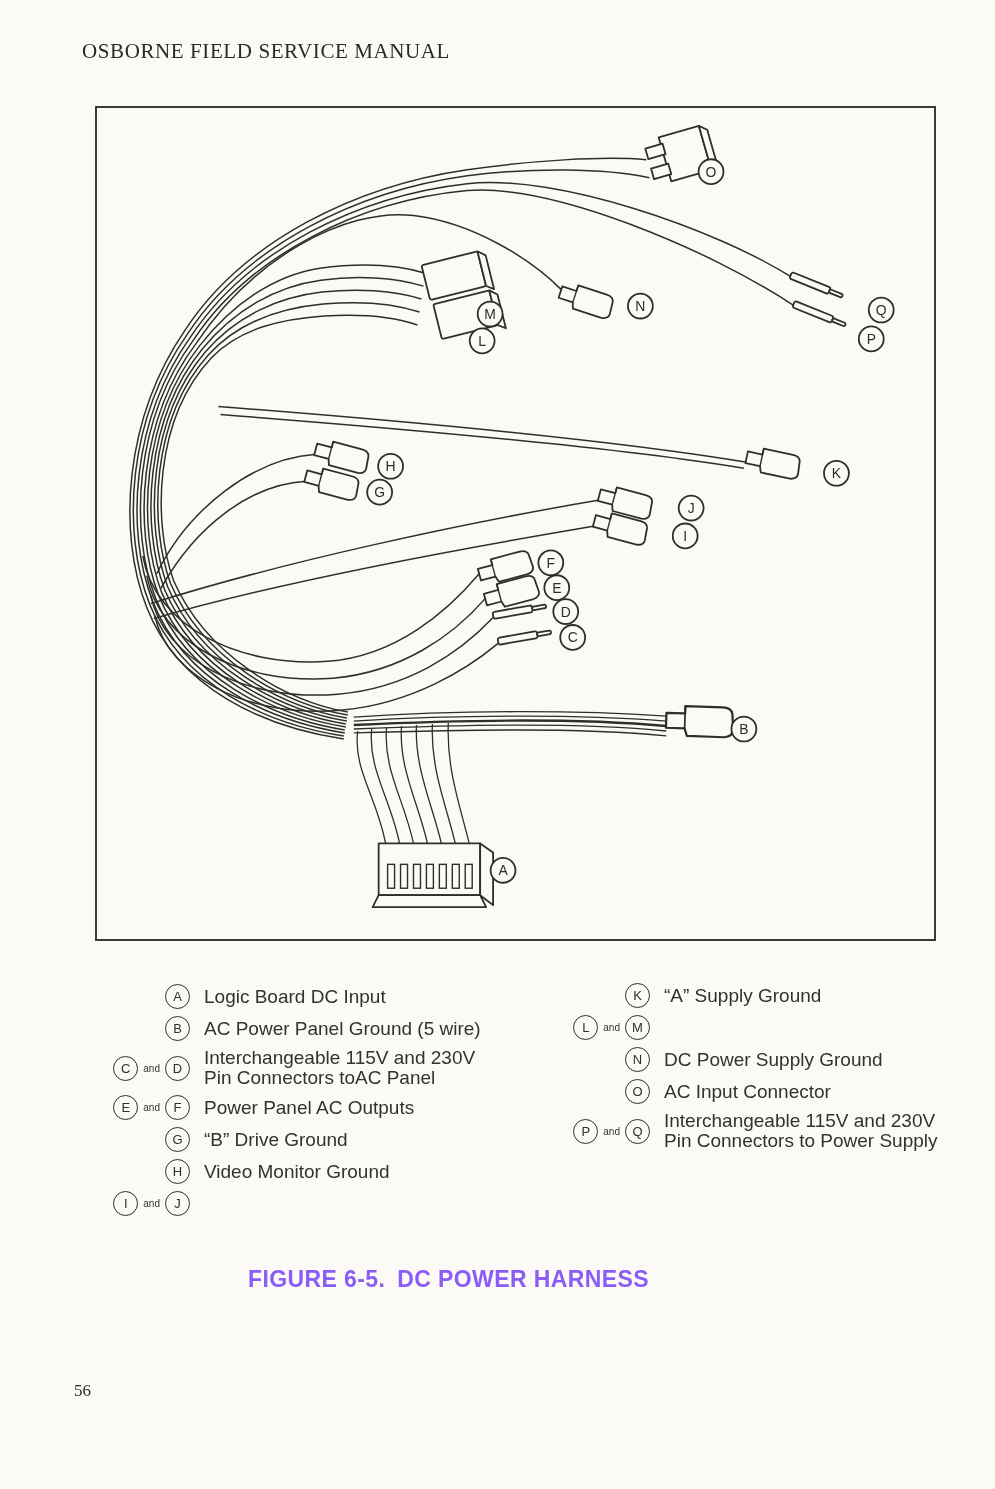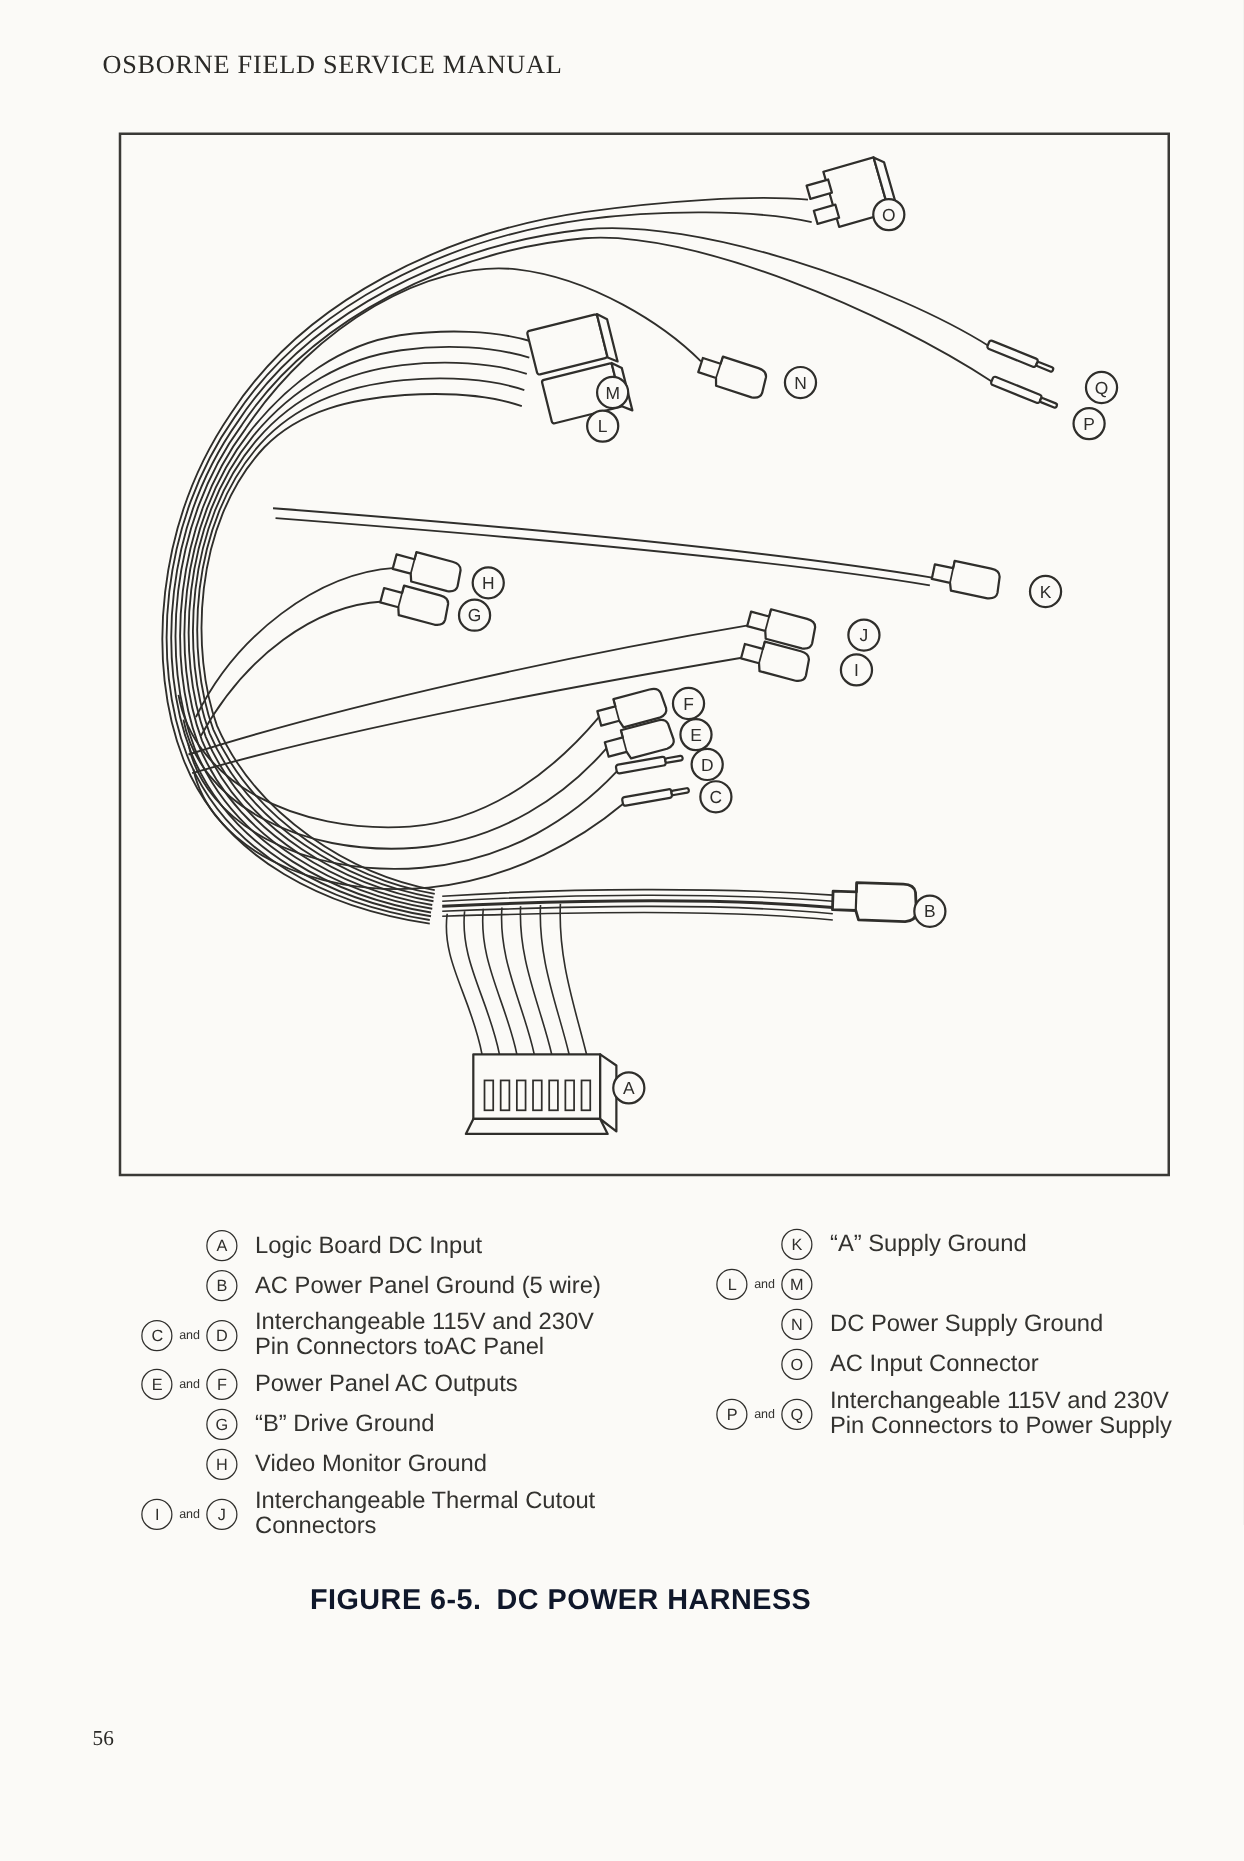--- a/index.html
+++ b/index.html
@@ -46,21 +46,21 @@
   .badge{
     display:inline-flex;align-items:center;justify-content:center;
     width:23px;height:23px;min-width:23px;border:1.6px solid #2f2e2b;border-radius:50%;
     font-size:13px;color:#2f2e2b;background:#fbfaf7;
   }
   .and-word{font-size:10px;color:#33322f;}
   .text-cell{font-size:19px;line-height:20px;color:#33322f;}
   .caption{
     position:absolute;left:0;top:1266px;width:897px;
     text-align:center;font-weight:bold;font-size:23px;
-    letter-spacing:0.4px;color:#0f172a;
+    letter-spacing:0.4px;color:#8b5cf6;
   }
   .caption .gap{display:inline-block;width:12px;}
   .page-number{
     position:absolute;left:74px;top:1381px;
     font-family:"Liberation Serif",serif;font-size:17px;color:#2b2a27;
   }
 </style>
 </head>
 <body>
 
@@ -324,24 +324,20 @@
         <div class="text-cell">
           <div>Video Monitor Ground</div>
         </div>
       </div>
       <div class="legend-row">
         <div class="badge-cell">
           <span class="badge">I</span>
           <span class="and-word">and</span>
           <span class="badge">J</span>
         </div>
-        <div class="text-cell">
-          <div>Interchangeable Thermal Cutout</div>
-          <div>Connectors</div>
-        </div>
       </div>
     </div>
   <div id="legend-right" class="legend-col">
       <div class="legend-row">
         <div class="badge-cell">
           <span class="badge">K</span>
         </div>
         <div class="text-cell">
           <div>“A” Supply Ground</div>
         </div>

